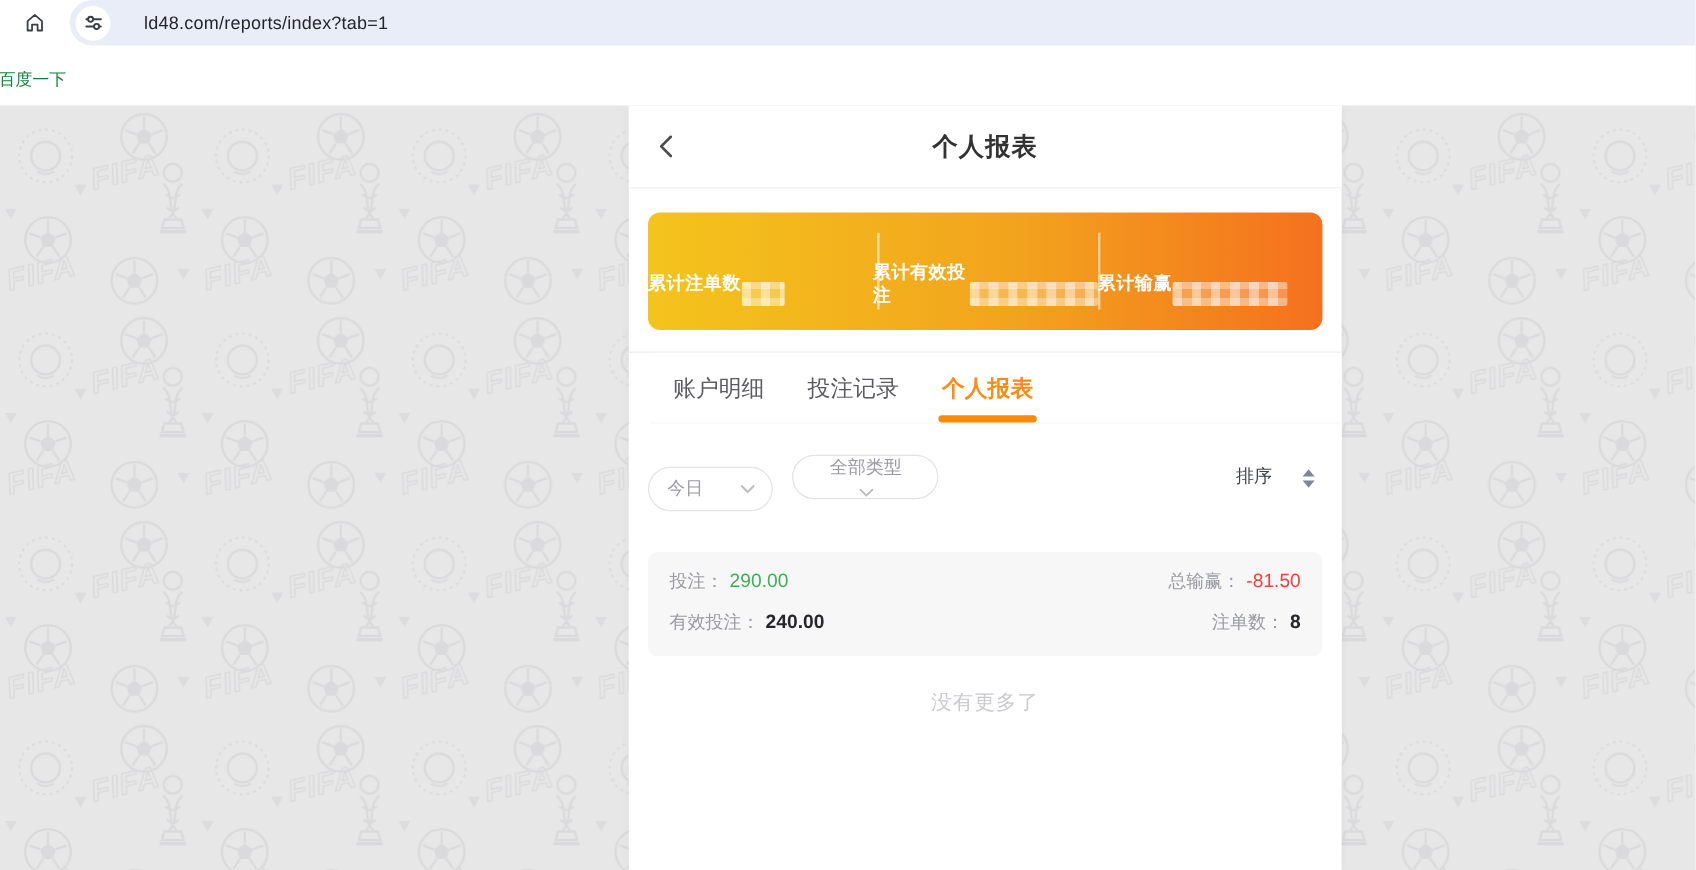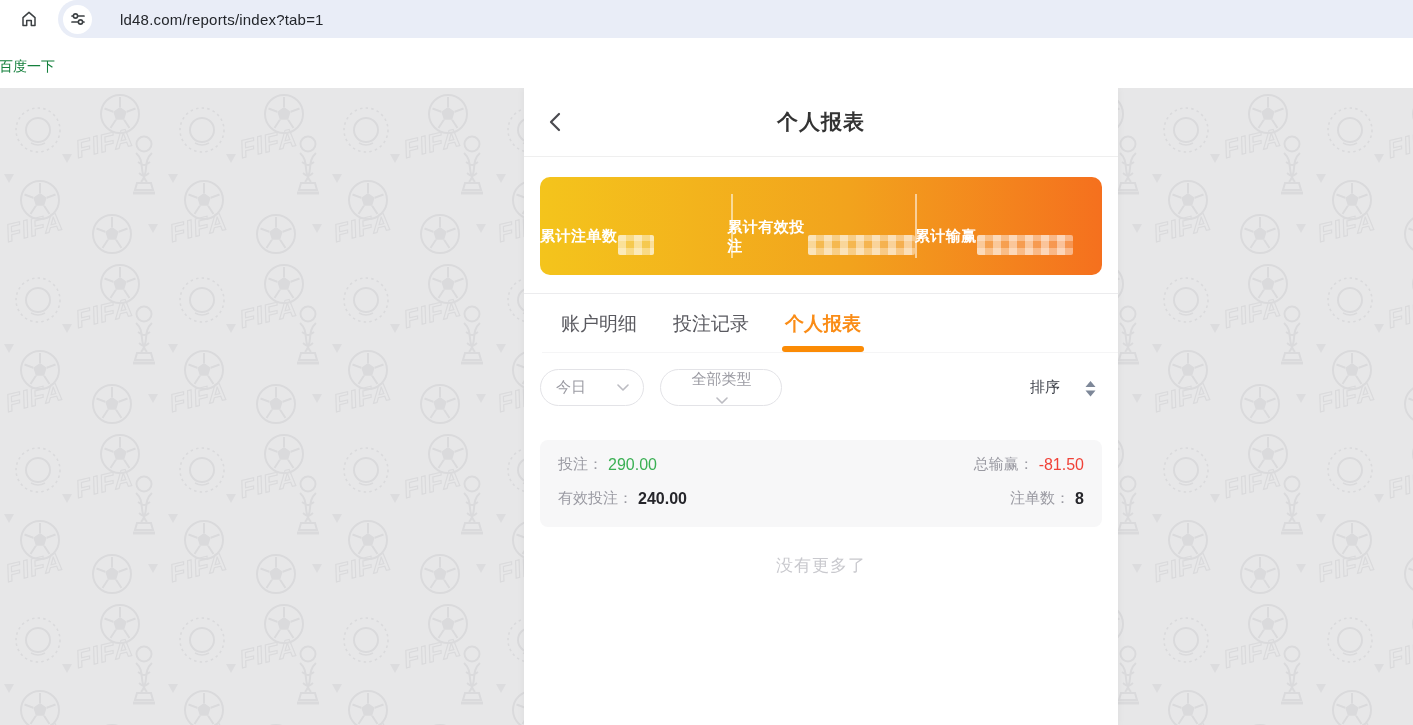--- a/index.html
+++ b/index.html
@@ -43,21 +43,21 @@
   .tabs-row { display:flex; gap:30px; padding:17px 16px 0; background:#fff; border-bottom:1px solid #f5f5f6;margin-left:18px; }
   .tab { cursor:pointer; display:flex; flex-direction:column; align-items:center; }
   .tab-label { font-size:19px; color:#5a5a60; }
   .tab.active .tab-label { color:#fa8c16; font-weight:700; }
   .tab-underline { width:82px; height:6px; border-radius:3px; background:transparent; margin-top:9px; }
   .tab.active .tab-underline { background:#fb8b05; }
 
   .filter-row { display:flex; align-items:center; padding:16px 16px 14px; background:#fff; }
   .pill { display:flex; align-items:center; justify-content:space-between; height:37px; border:1px solid #e3e3e7; border-radius:19px; padding:0 14px 0 15px; margin-right:16px; cursor:pointer; background:#fff; }
   .pill-label { font-size:15px; color:#9a9aa2; }
-  .pill1 { width:104px; } .pill2 { width:122px;flex-direction:column; } .pill3 { width:122px; }
+  .pill1 { width:104px;margin-top:20px; } .pill2 { width:122px;flex-direction:column; } .pill3 { width:122px; }
   .sort-group { margin-left:auto; display:flex; align-items:flex-end; gap:25px; cursor:pointer; padding-right:6px; }
   .sort-label { font-size:15px; color:#3d4049; }
 
   .list-wrap { padding:20px 16px 0; background:#fff; }
   .record-card { background:#f7f7f8; border-radius:8px; padding:15px 18px 19px; cursor:pointer; }
   .rc-row { display:flex; justify-content:space-between; align-items:center; }
   .rc-row + .rc-row { margin-top:15px; }
   .rc-left, .rc-right { display:flex; align-items:center; }
   .provider-logo { font-size:16px; font-weight:700; font-style:italic; color:#e23c39; letter-spacing:-.5px; margin-right:7px; }
   .provider-name { font-size:15px; color:#b0b0b6; }

